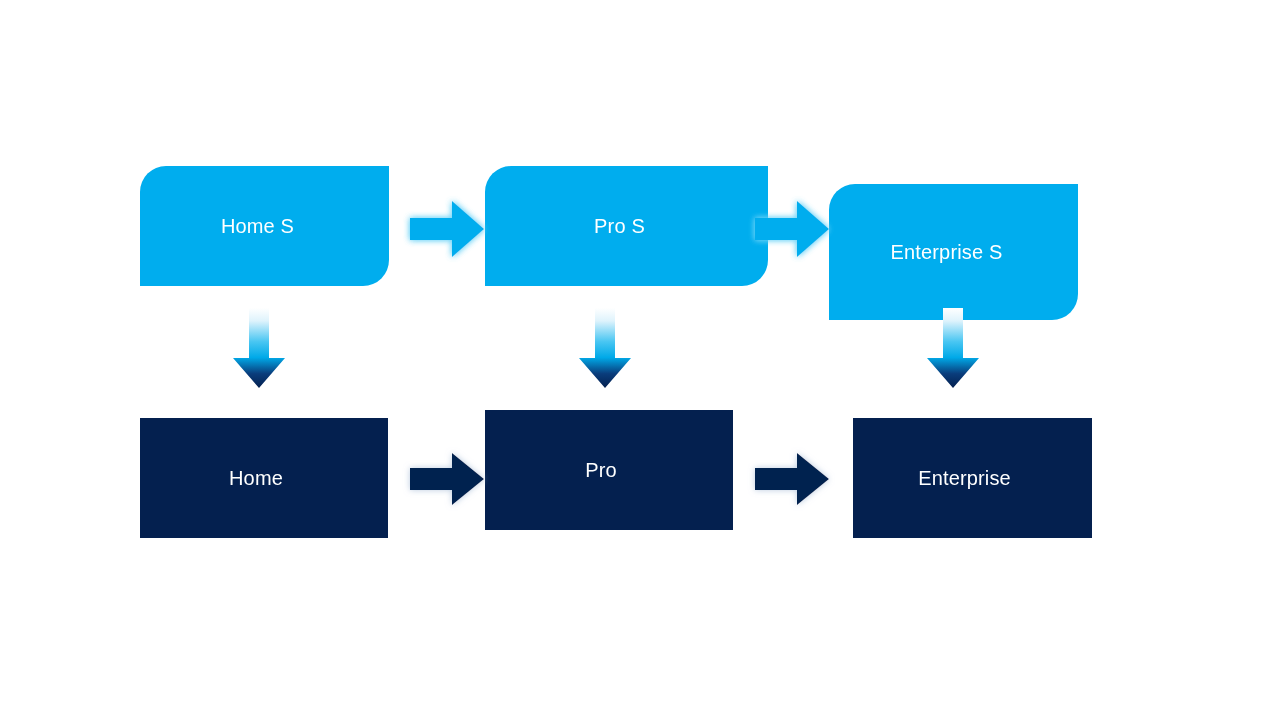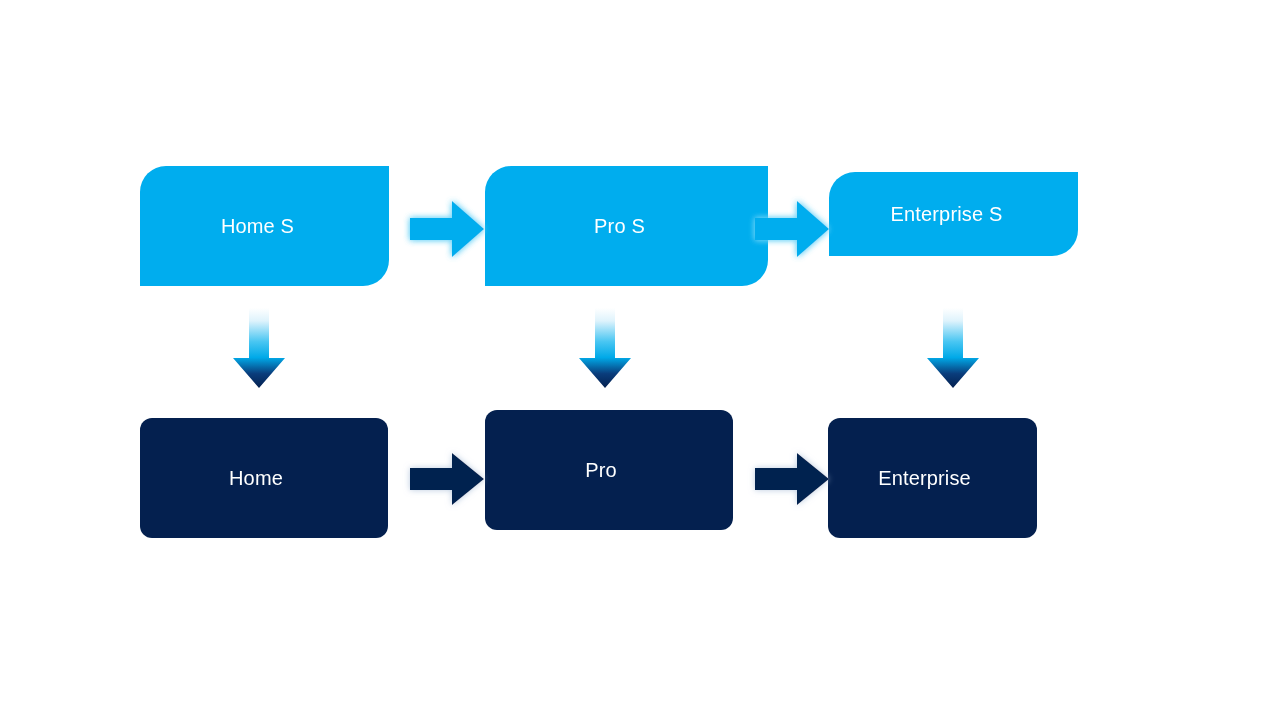--- a/index.html
+++ b/index.html
@@ -48,21 +48,21 @@
     background: #00ADEE;
     border-radius: 26px 0 26px 0;
   }
   .node.tier-service .node-label {
     padding-right: 14px;
   }
 
   
   .node.tier-product {
     background: #04204F;
-    border-radius: 12px;
+    border-radius: 0;
   }
   .node.tier-product .node-label {
     padding-right: 16px;
   }
 
   
   .arrow {
     position: absolute;
     pointer-events: none;
   }
@@ -134,21 +134,21 @@
   </div>
 
   <div class="node tier-service" style="left:140px; top:166px; width:249px; height:120px;">
     <span class="node-label">Home S</span>
   </div>
 
   <div class="node tier-service" style="left:485px; top:166px; width:283px; height:120px;">
     <span class="node-label">Pro S</span>
   </div>
 
-  <div class="node tier-service" style="left:829px; top:172px; width:249px; height:84px;">
+  <div class="node tier-service" style="left:829px; top:184px; width:249px; height:136px;">
     <span class="node-label">Enterprise S</span>
   </div>
 
   <div class="arrow arrow-right-service" style="left:406px; top:198px; width:80px; height:62px;">
     <svg viewBox="0 0 80 62" preserveAspectRatio="none">
       <path class="arrow-shape" d="M4 20 L46 20 L46 3 L78 31 L46 59 L46 42 L4 42 Z"></path>
     </svg>
   </div>
 
   <div class="arrow arrow-right-service" style="left:751px; top:198px; width:80px; height:62px;">
@@ -176,21 +176,21 @@
   </div>
 
   <div class="node tier-product" style="left:140px; top:418px; width:248px; height:120px;">
     <span class="node-label">Home</span>
   </div>
 
   <div class="node tier-product" style="left:485px; top:410px; width:248px; height:120px;">
     <span class="node-label">Pro</span>
   </div>
 
-  <div class="node tier-product" style="left:828px; top:418px; width:209px; height:120px;">
+  <div class="node tier-product" style="left:853px; top:418px; width:239px; height:120px;">
     <span class="node-label">Enterprise</span>
   </div>
 
   <div class="arrow arrow-right-product" style="left:406px; top:450px; width:80px; height:58px;">
     <svg viewBox="0 0 80 58" preserveAspectRatio="none">
       <path class="arrow-shape" d="M4 18 L46 18 L46 3 L78 29 L46 55 L46 40 L4 40 Z"></path>
     </svg>
   </div>
 
   <div class="arrow arrow-right-product" style="left:751px; top:450px; width:80px; height:58px;">

